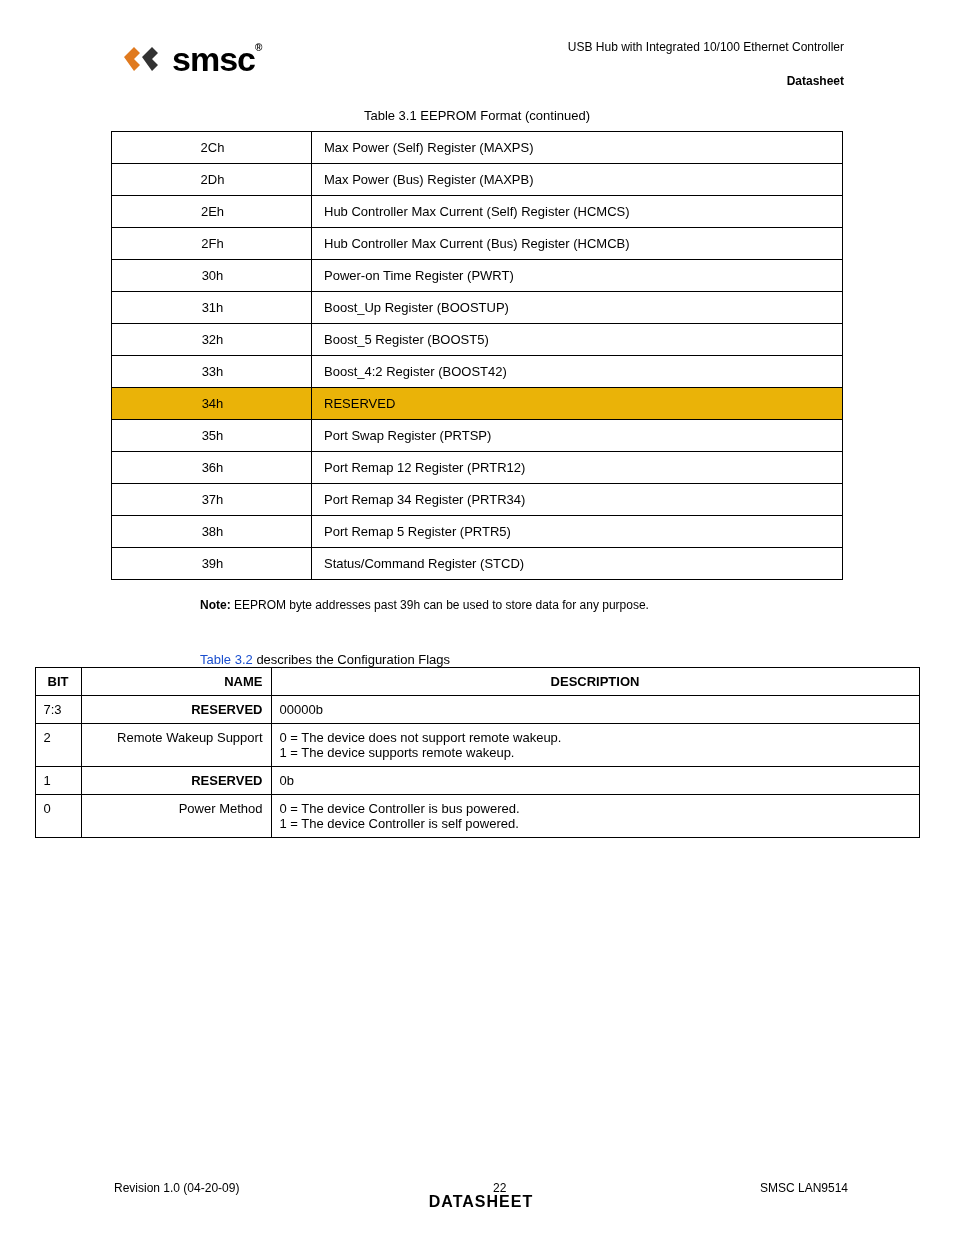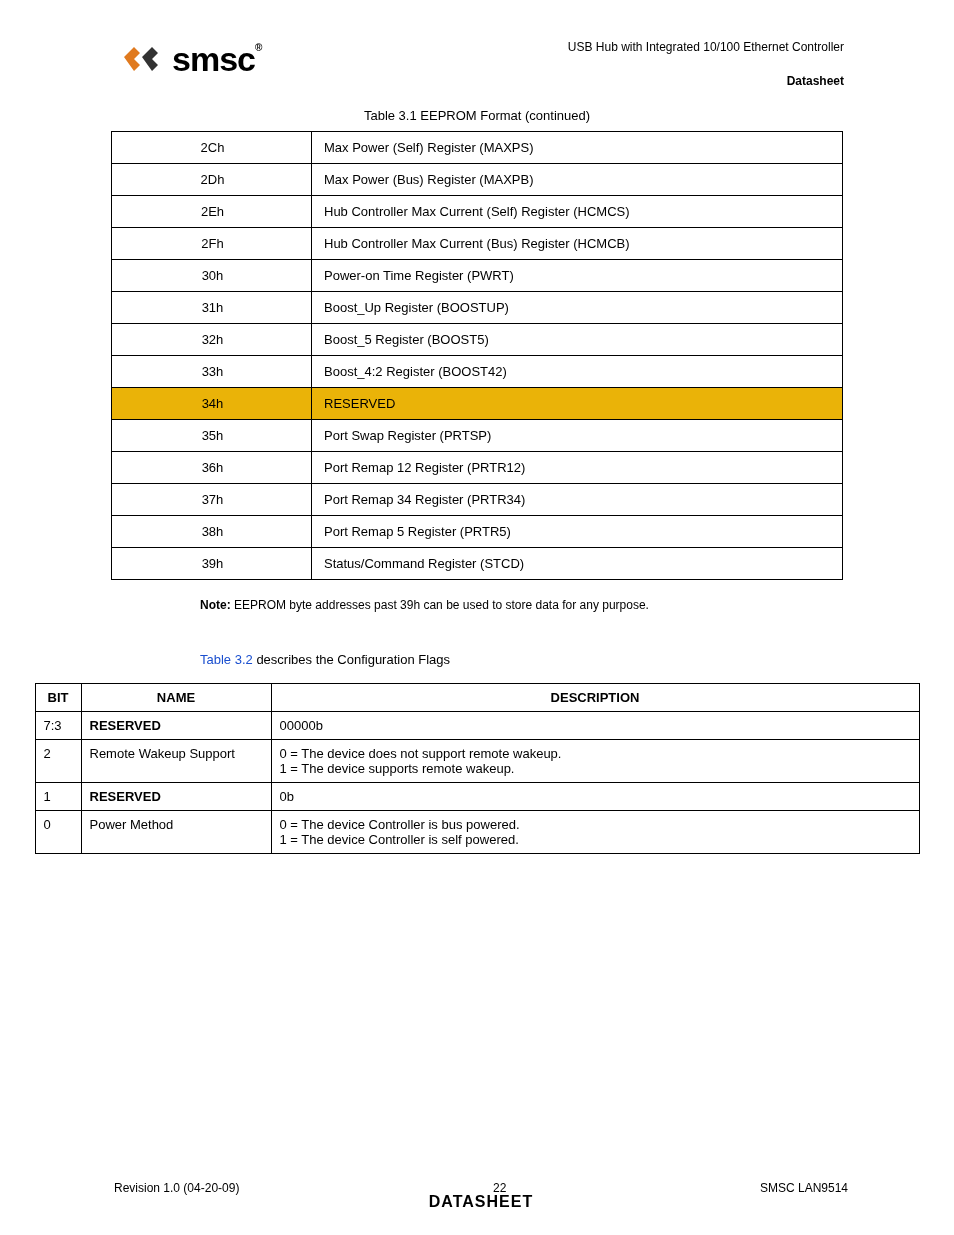--- a/index.html
+++ b/index.html
@@ -70,33 +70,33 @@
     font-size: 12px;
   }
   .note-block .note-label { font-weight: bold; }
   .cross-ref {
     margin: 40px 110px 0 200px;
     font-size: 13px;
   }
   .cross-ref .link { color: #1a4fcf; }
   table.t2 {
     border-collapse: collapse;
-    margin: 16px auto;
+    margin: 0 auto;
     width: 885px;
     font-size: 13px;
   }
   table.t2 th, table.t2 td {
     border: 1px solid #000;
     padding: 6px 8px;
     text-align: left;
     vertical-align: top;
   }
   table.t2 th { text-align: center; font-weight: bold; }
   table.t2 .col-bit { width: 46px; }
-  table.t2 .col-name { width: 190px; }
+  table.t2 .col-name { width: 190px; text-align: right; }
   .footer {
     position: absolute;
     bottom: 24px;
     left: 4px;
     width: 100%;
     padding: 0 110px;
     font-size: 12px;
   }
   .footer-row {
     display: flex;

